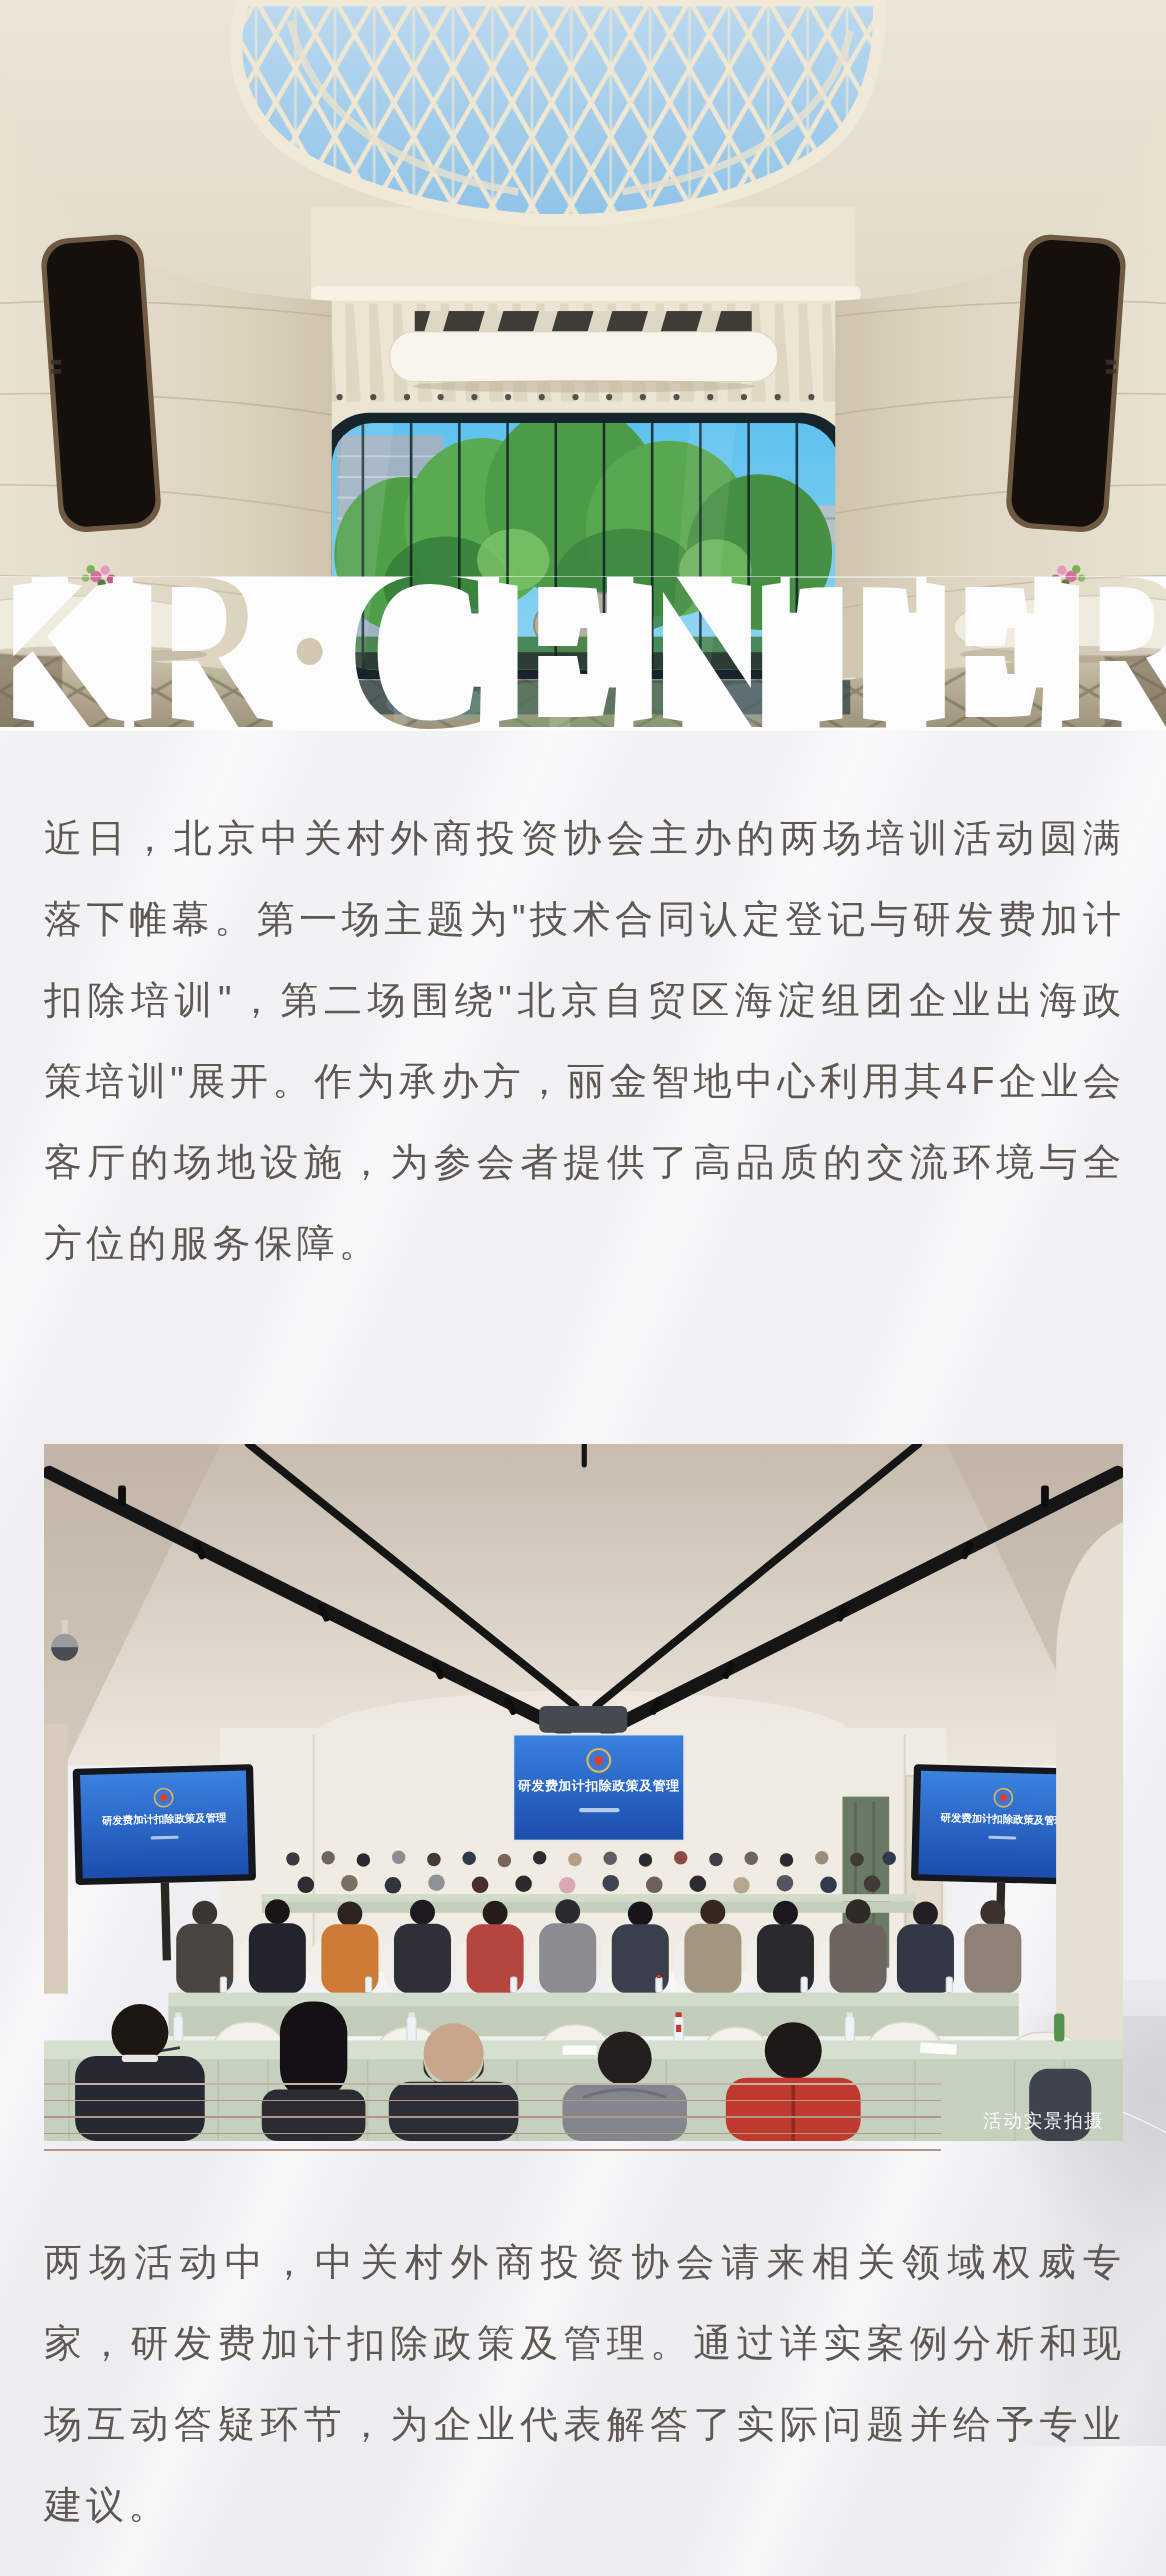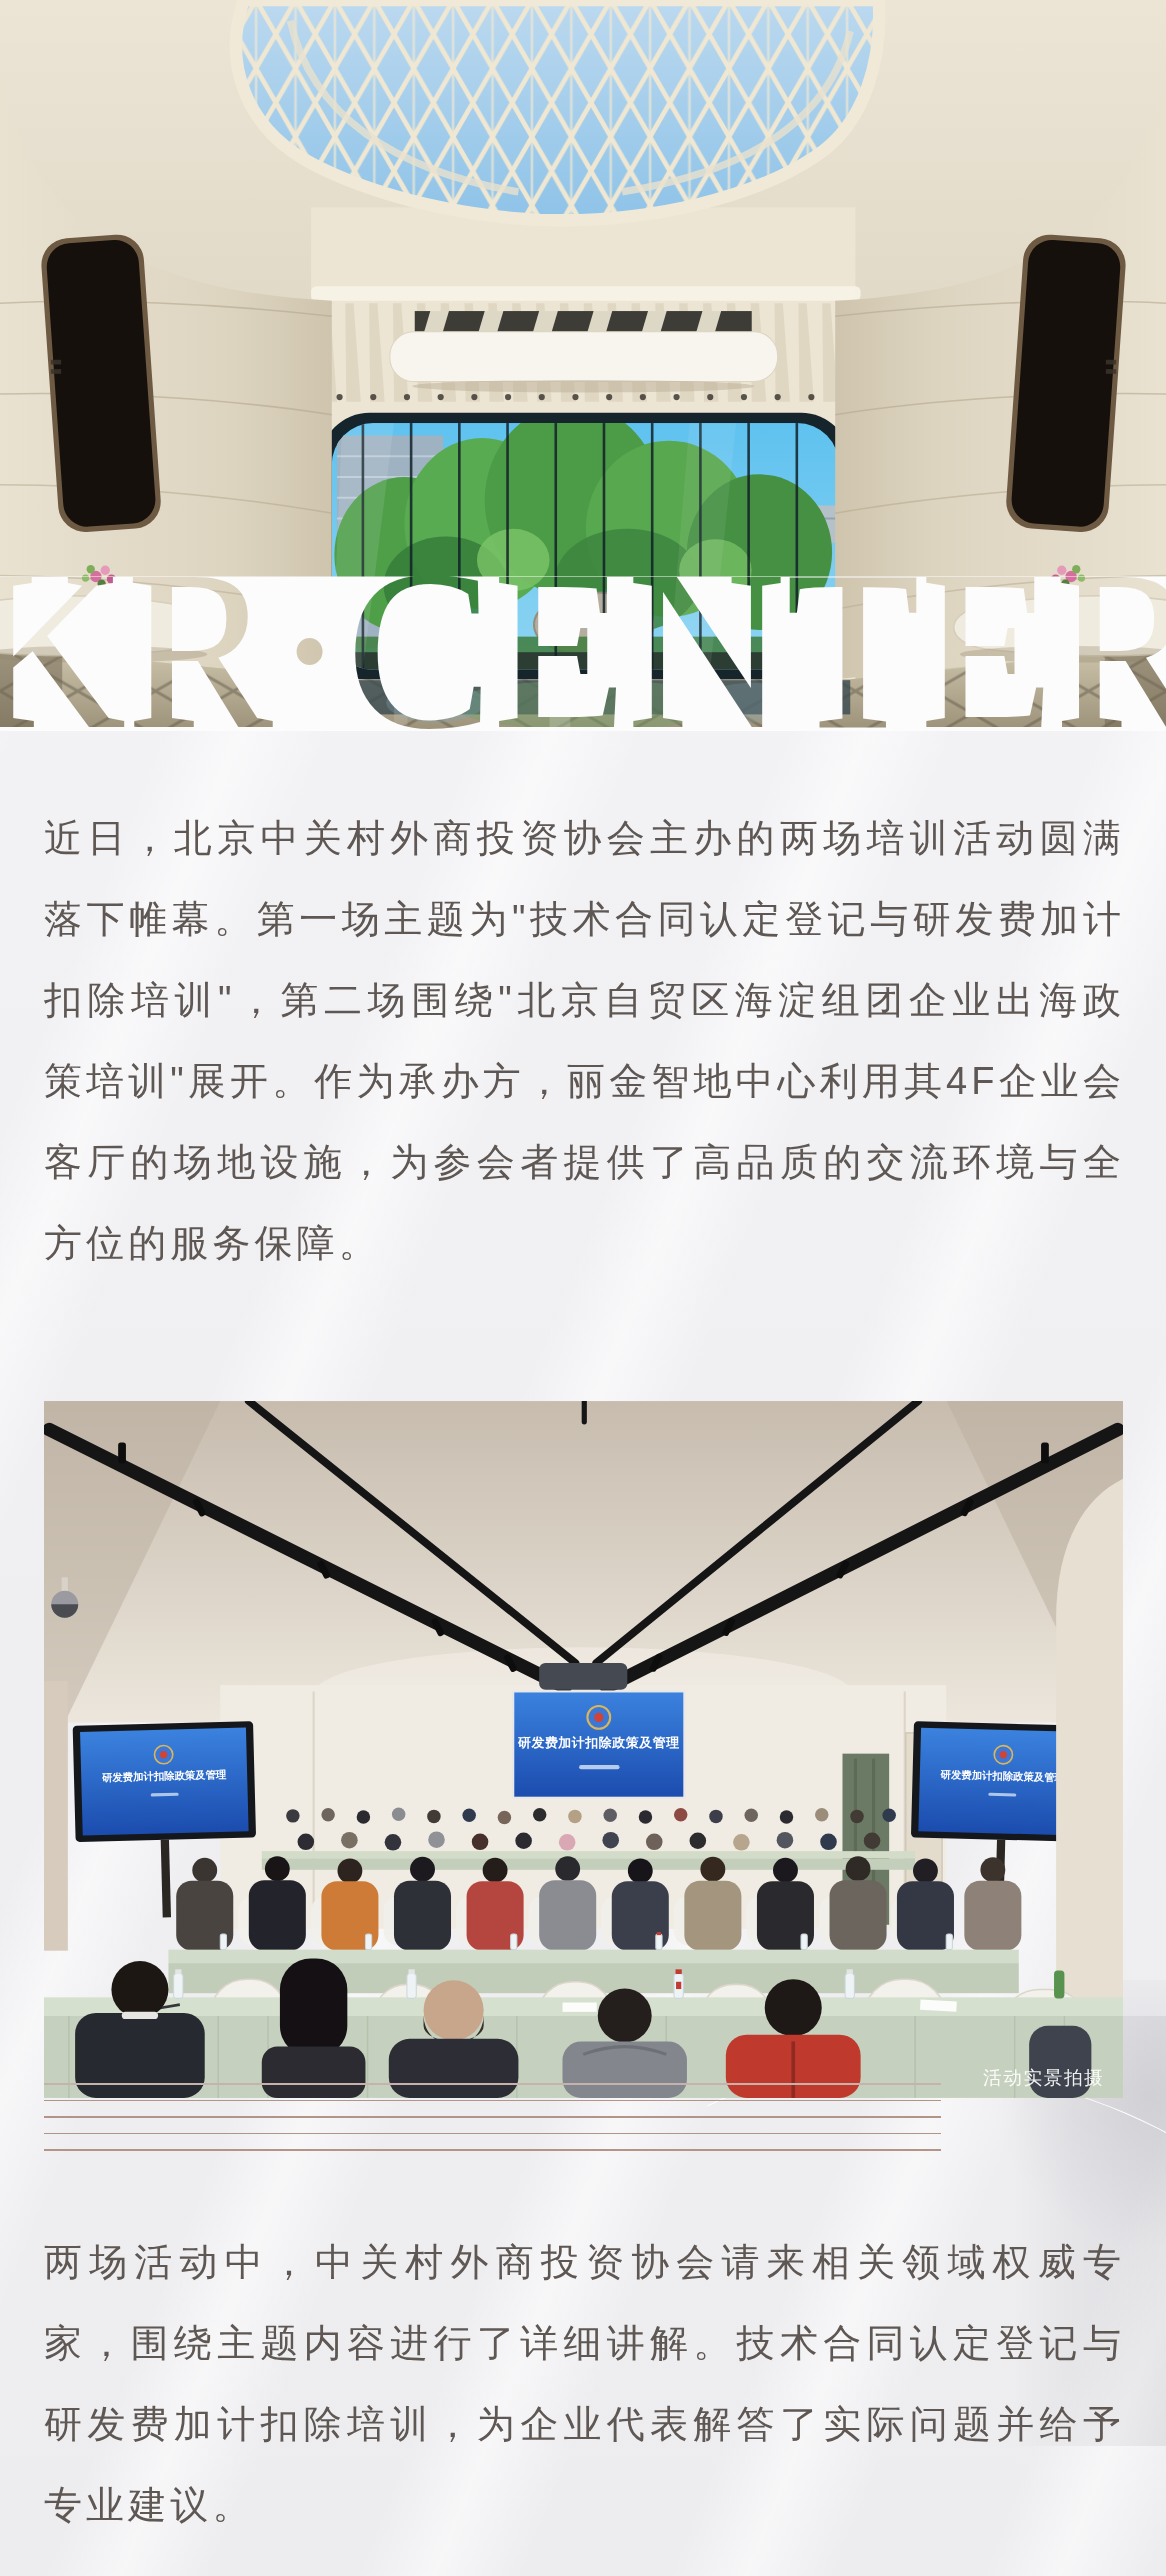--- a/index.html
+++ b/index.html
@@ -30,21 +30,21 @@
   }
   #hero{position:absolute;left:0;top:0;width:1167px;height:731px;}
   #hero svg{display:block;}
   .para{
     position:absolute;left:44px;width:1081px;
     font-size:38px;line-height:81px;letter-spacing:4.1px;
     color:#5e5753;text-align:justify;white-space:pre-wrap;
   }
   #para1{top:798px;}
   #para2{top:2222px;}
-  #eventPhoto{position:absolute;left:44px;top:1401px;width:1079px;height:697px;}
+  #eventPhoto{position:absolute;left:44px;top:1444px;width:1079px;height:697px;}
   #rules{position:absolute;left:44px;top:2083px;width:897px;}
   #rules .rule{height:1.6px;background:#b29489;margin:0 0 15px 0;}
   #rules .rule:first-child{background:#c5b3ab;}
 </style>
 </head>
 <body>
 
 <div id="page">
 
   <div class="bg-streaks"></div>
@@ -513,16 +513,16 @@
   </div>
 
   <div id="rules">
     <div class="rule"></div>
     <div class="rule"></div>
     <div class="rule"></div>
     <div class="rule"></div>
     <div class="rule"></div>
   </div>
 
-  <div class="para" id="para2">两场活动中，中关村外商投资协会请来相关领域权威专家，围绕主题内容进行了详细讲解。技术合同认定登记与研发费加计扣除培训，为企业代表解答了实际问题并给予专业建议。</div>
+  <div class="para" id="para2">两场活动中，中关村外商投资协会请来相关领域权威专家，研发费加计扣除政策及管理。通过详实案例分析和现场互动答疑环节，为企业代表解答了实际问题并给予专业建议。</div>
 
 </div>
 
 
 </body></html>

